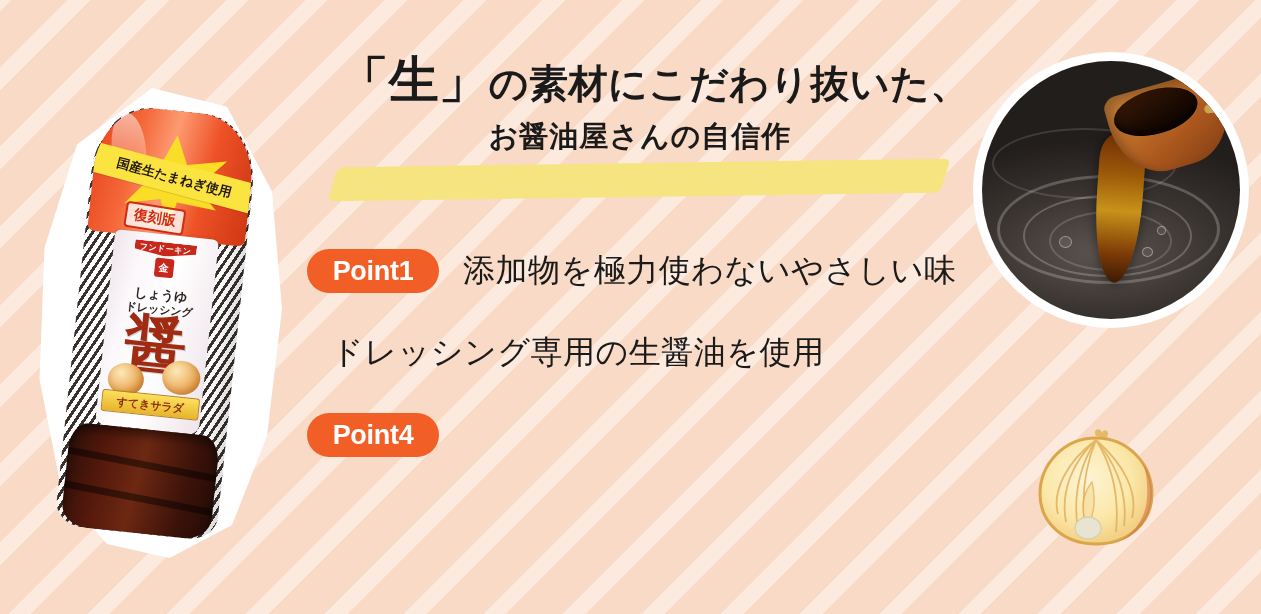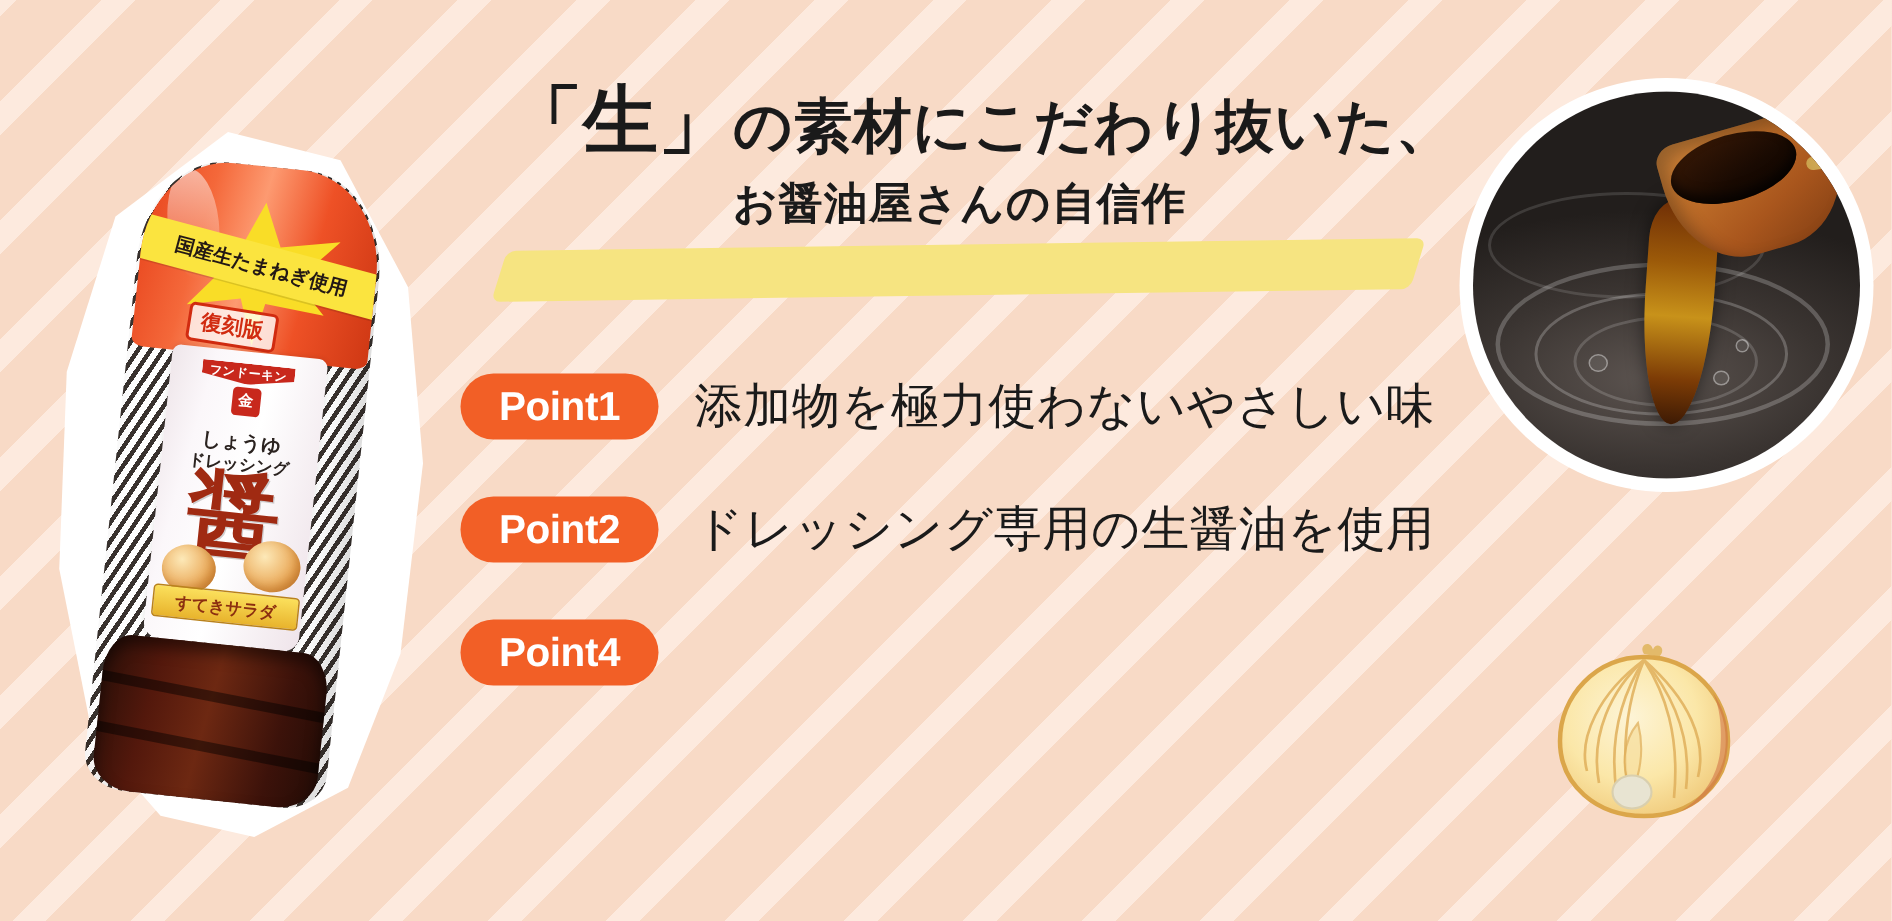--- a/index.html
+++ b/index.html
@@ -458,21 +458,20 @@
     <div class="headline-line hl-1"><span class="hl-big">「生」</span><span>の素材にこだわり抜いた、</span></div>
     <div class="headline-line hl-2">お醤油屋さんの自信作</div>
   </div>
 
   <div class="points">
     <div class="point-row">
       <div class="point-badge">Point1</div>
       <div class="point-text">添加物を極力使わないやさしい味</div>
     </div>
     <div class="point-row">
-      <div class="point-badge">Point2</div>
       <div class="point-text">ドレッシング専用の生醤油を使用</div>
     </div>
     <div class="point-row">
       <div class="point-badge">Point4</div>
     </div>
   </div>
 
   <div class="soy-circle">
     <div class="soy-inner">
       <div class="ripple rp4"></div>

